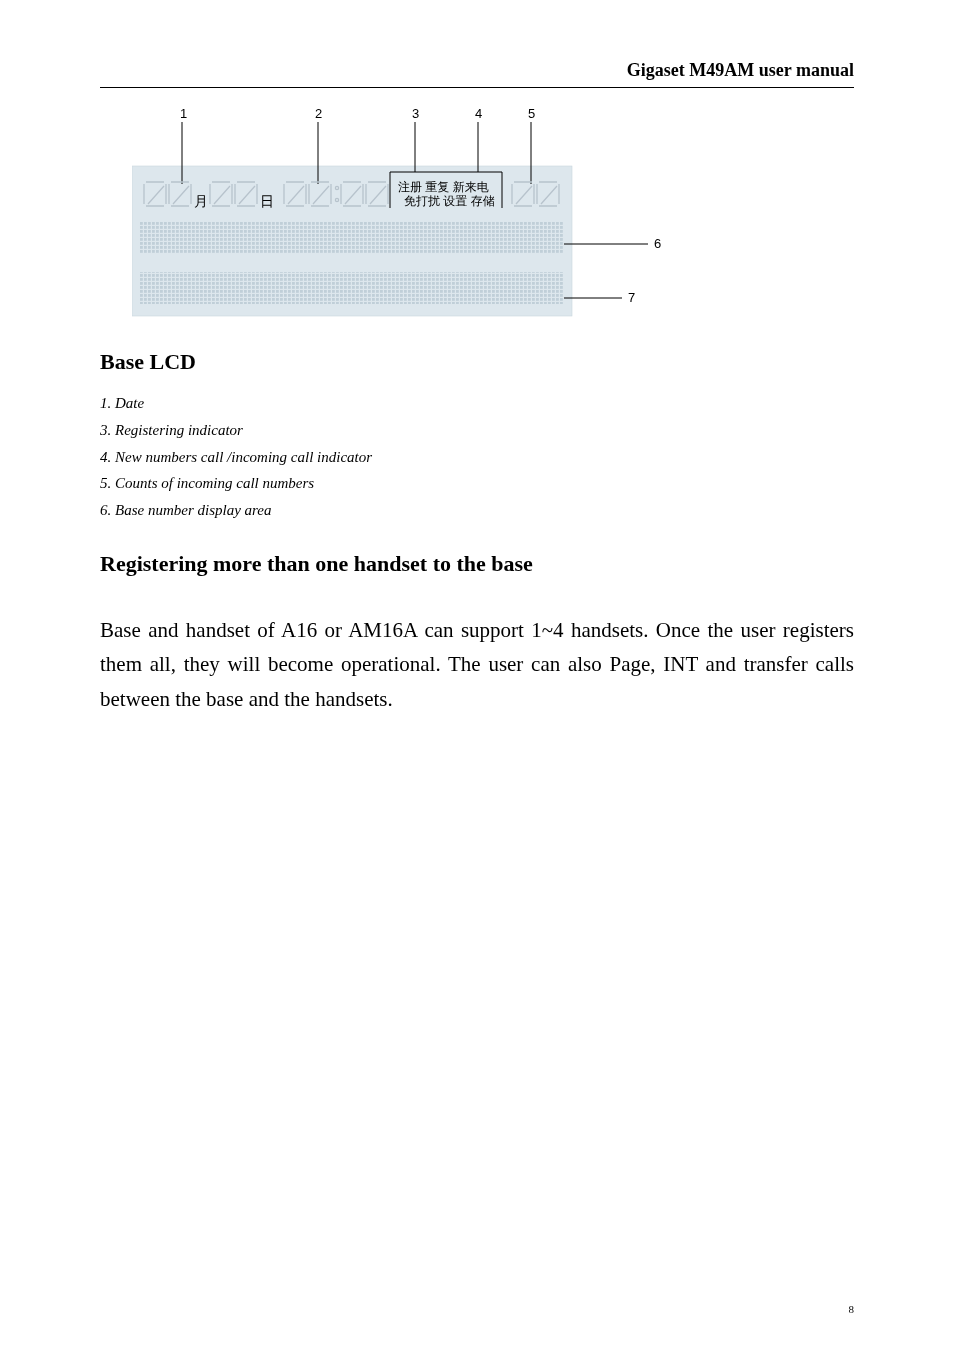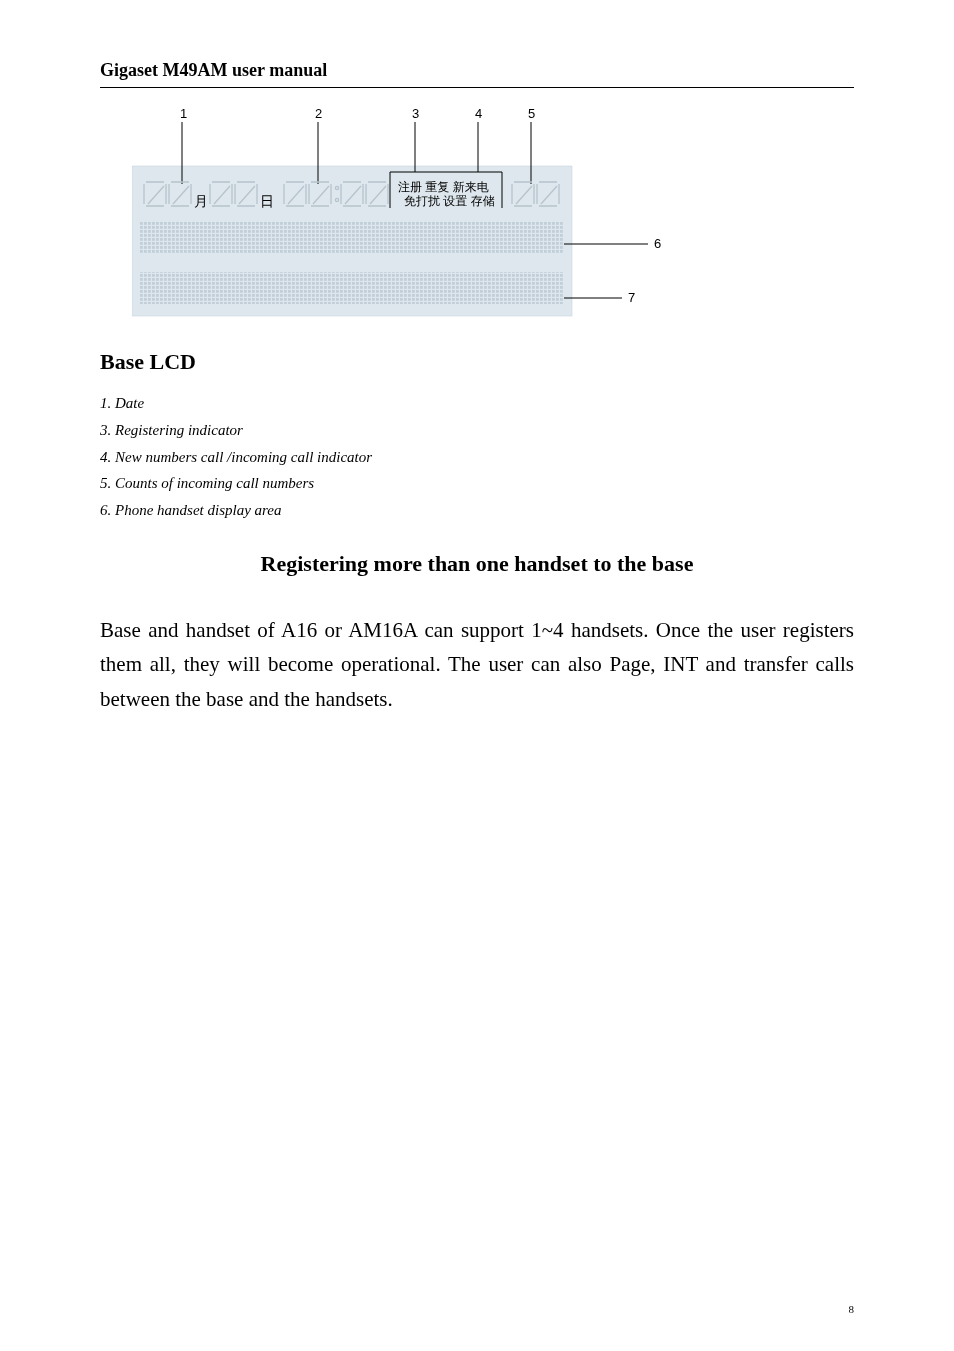--- a/index.html
+++ b/index.html
@@ -9,21 +9,21 @@
     }
     body {
       width: 954px;
       height: 1351px;
       background: #fff;
       font-family: "Times New Roman", serif;
       position: relative;
       padding: 60px 100px;
     }
     .header {
-      text-align: left;
+      text-align: right;
       font-weight: bold;
       font-size: 18px;
       margin-bottom: 6px;
     }
     .header-underline {
       border-bottom: 1.5px solid #000;
       margin-bottom: 18px;
     }
     .lcd-diagram {
       margin-left: 32px;
@@ -57,21 +57,20 @@
       position: absolute;
       bottom: 36px;
       right: 100px;
       font-size: 11px;
     }
     .section-heading-2 {
       font-size: 22px;
       font-weight: bold;
       margin-top: 28px;
       margin-bottom: 6px;
-      text-align: center;
     }
   </style>
 </head>
 <body>
 
 <div class="header">Gigaset M49AM user manual</div>
 <div class="header-underline"></div>
 
 <div class="lcd-diagram">
   <svg class="lcd-svg" width="540" height="215" viewBox="0 0 540 215">
@@ -137,20 +136,20 @@
   </svg>
 </div>
 
 <h2 class="section-heading">Base LCD</h2>
 
 <ol class="numbered-list">
   <li><span>1.</span> <span>Date</span></li>
   <li><span>3.</span> <span>Registering indicator</span></li>
   <li><span>4.</span> <span>New numbers call /incoming call indicator</span></li>
   <li><span>5.</span> <span>Counts of incoming call numbers</span></li>
-  <li><span>6.</span> <span>Phone handset display area</span></li>
+  <li><span>6.</span> <span>Base number display area</span></li>
 </ol>
 
 <h2 class="section-heading-2">Registering more than one handset to the base</h2>
 
 <p class="body-text">Base and handset of A16 or AM16A can support 1~4 handsets. Once the user registers them all, they will become operational. The user can also Page, INT and transfer calls between the base and the handsets.</p>
 
 <div class="page-number">8</div>
 
 </body></html>

